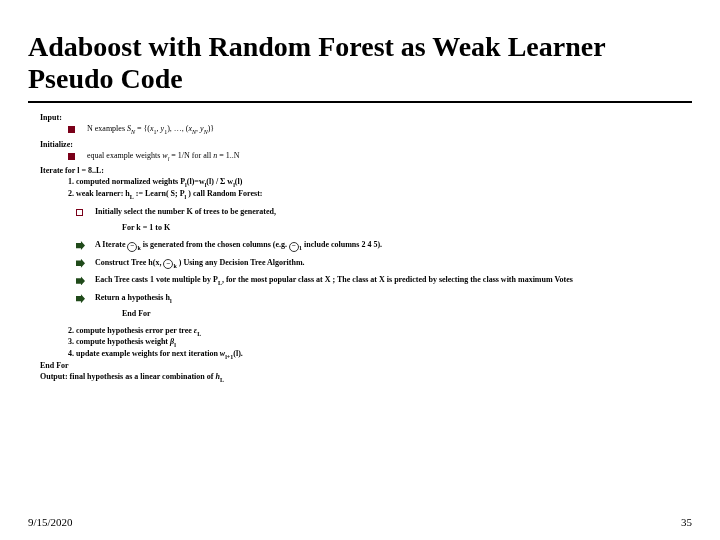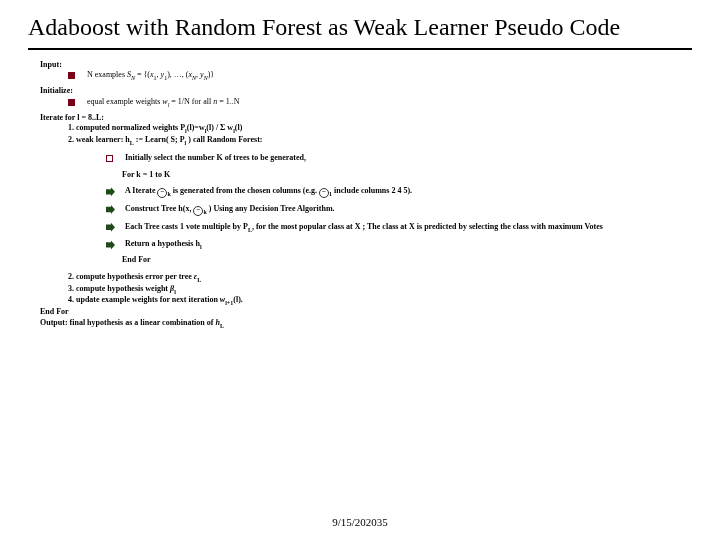--- a/index.html
+++ b/index.html
@@ -13,39 +13,39 @@
     overflow: hidden;
   }
   .slide {
     width: 720px;
     height: 540px;
     position: relative;
     box-sizing: border-box;
     padding: 14px 28px 10px 28px;
   }
   .title {
-    font-size: 24px;
+    font-size: 28px;
     line-height: 1.15;
-    margin: 0 0 6px 0;
-    font-weight: normal;
+    margin: 17px 0 6px 0;
+    font-weight: bold;
   }
   .rule {
     border: none;
     border-top: 2px solid #000;
     margin: 6px 0 10px 0;
   }
   .body-block {
     font-size: 8px;
     line-height: 1.35;
   }
   .body-block b, .body-block .hdr { font-weight: bold; }
   .lvl0 { margin-left: 12px; }
   .lvl1 { margin-left: 40px; }
   .lvl2 { margin-left: 94px; }
-  .lvl3 { margin-left: 78px; }
+  .lvl3 { margin-left: 48px; }
   .row { display: flex; align-items: flex-start; }
   .bullet-sq {
     width: 5px; height: 5px; display: inline-block;
     border: 1px solid #7a0019; background: #7a0019;
     margin-top: 2px; margin-right: 12px; flex: none;
   }
   .bullet-sq.hollow { background: #fff; border-color: #7a0019; }
   .content { flex: 1; }
   .arrow {
     display: inline-block;
@@ -59,21 +59,21 @@
     width: 10px; height: 10px; border: 1px solid #333; border-radius: 50%;
     font-size: 7px; line-height: 1; box-sizing: border-box;
     position: relative; top: 1px;
   }
   .theta::after { content: "−"; font-size: 7px; }
   .sub { font-size: 6px; vertical-align: sub; }
   .ital { font-style: italic; }
   .footer {
     position: absolute;
     bottom: 12px; left: 28px; right: 28px;
-    display: flex; justify-content: center;
+    display: flex; justify-content: space-between;
     font-size: 11px;
   }
   .gap4 { height: 4px; }
   .gap6 { height: 6px; }
 </style>
 </head>
 <body>
 
 <div class="slide">
 

